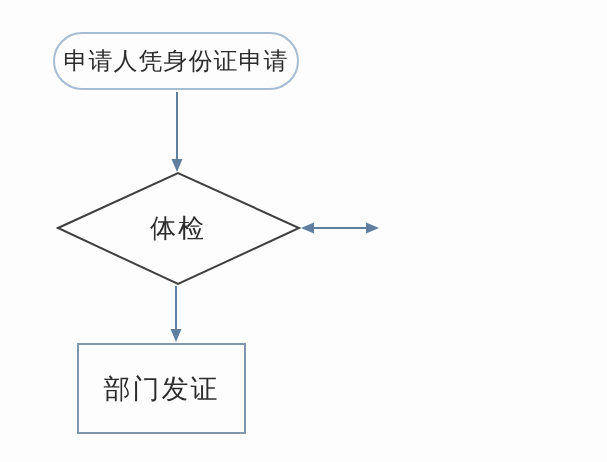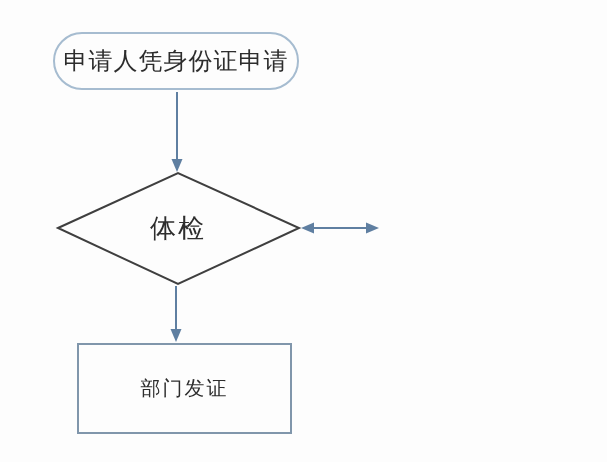--- a/index.html
+++ b/index.html
@@ -71,24 +71,24 @@
     top: 180px;
     width: 191px;
     height: 93px;
     border: 2px solid var(--process_border, #8096ab);
     font-size: 27px;
     letter-spacing: 2px;
   }
   .node-process-issue {
     left: 77px;
     top: 343px;
-    width: 215px;
+    width: 169px;
     height: 91px;
     border: 2px solid var(--process_border, #8096ab);
-    font-size: 20px;
+    font-size: 27px;
     letter-spacing: 2px;
   }
 </style>
 </head>
 <body>
 
 <div class="canvas">
 
   <svg class="svg-layer" viewBox="0 0 607 462">
 

